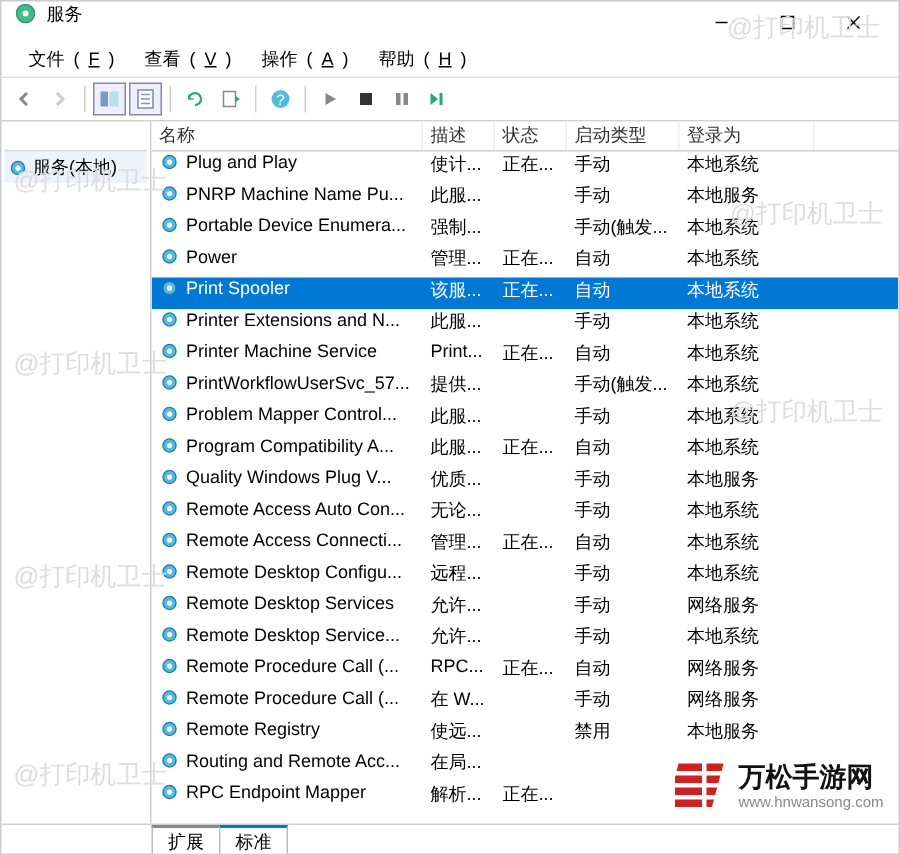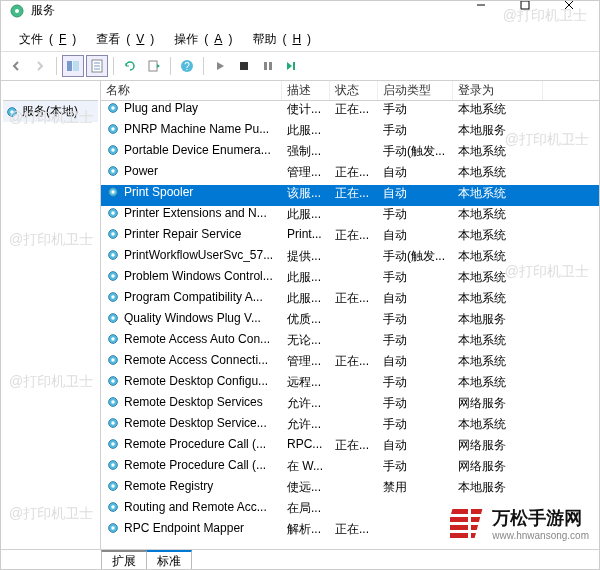--- a/index.html
+++ b/index.html
@@ -1,18 +1,18 @@
 <!DOCTYPE html>
 <html><head>
   <meta charset="utf-8">
   <style>
     * { box-sizing: border-box; margin: 0; padding: 0; font-family: "Segoe UI", "Microsoft YaHei", sans-serif; }
     body { width: 600px; height: 570px; background: #fff; font-size: 12px; color: #000; overflow: hidden; position: relative; border: 1px solid #ccc; }
 
-    .titlebar { height: 30px; display: flex; align-items: flex-end; padding: 12px 8px; }
+    .titlebar { height: 30px; display: flex; align-items: flex-start; padding: 0 8px; }
     .titlebar .app-icon { width: 16px; height: 16px; margin-right: 6px; }
     .titlebar .title { flex: 1; font-size: 12px; }
     .titlebar .win-btns { display: flex; }
     .titlebar .win-btn { width: 44px; height: 28px; display: flex; align-items: center; justify-content: center; color: #333; }
 
     .menubar { height: 20px; display: flex; padding: 0 6px; gap: 2px; font-size: 12px; }
     .menubar span { padding: 0 6px; }
     .menubar .ukey { text-decoration: underline; }
 
     .toolbar { height: 30px; border-top: 1px solid #e0e0e0; border-bottom: 1px solid #d0d0d0; display: flex; align-items: center; padding: 0 4px; gap: 2px; }
@@ -37,21 +37,21 @@
     .col-hdr { border-right: 1px solid #eee; height: 100%; display: flex; align-items: center; color: #333; }
     .rows { overflow-y: auto; height: calc(100% - 20px); }
     .row { display: flex; height: 21px; align-items: flex-start; }
     .row.selected { background: #0078d4; color: #fff; }
     .row .col-name { display: flex; align-items: center; gap: 4px; }
 
     .footer-tabs { height: 32px; border-top: 1px solid #d0d0d0; padding-left: 100px; display: flex; }
     .tab { border: 1px solid #bbb; border-top: 2px solid #888; padding: 1px 10px; font-size: 12px; margin-right: -1px; background: #fff; }
     .tab.active { border-top: 2px solid #0078d4; }
 
-    .watermark { position: absolute; color: #ddd; font-size: 14px; pointer-events: none; }
+    .watermark { position: absolute; color: #ddd; font-size: 17px; pointer-events: none; }
     .logo-overlay { position: absolute; right: 6px; bottom: 24px; display: flex; align-items: center; gap: 2px; background: rgba(255,255,255,0.85); padding: 2px 4px; }
     .logo-block { width: 40px; height: 40px; }
     .logo-text { display: flex; flex-direction: column; }
     .logo-name { font-size: 18px; font-weight: bold; color: #111; }
     .logo-url { font-size: 10px; color: #888; }
   </style>
 </head>
 <body>
 
 <div class="watermark" style="top:6px; right:12px;">@打印机卫士</div>
@@ -264,21 +264,21 @@
           <div class="col col-stat"></div>
           <div class="col col-start">手动</div>
           <div class="col col-log">本地系统</div>
         </div>
         <div class="row">
           <div class="col col-name">
             <svg class="gear" width="14" height="14" viewBox="0 0 16 16">
               <circle cx="8" cy="8" r="5" fill="#5bd" stroke="#27a"></circle>
               <circle cx="8" cy="8" r="2" fill="#fff"></circle>
             </svg>
-            <span>Printer Repair Service</span>
+            <span>Printer Machine Service</span>
           </div>
           <div class="col col-desc">Print...</div>
           <div class="col col-stat">正在...</div>
           <div class="col col-start">自动</div>
           <div class="col col-log">本地系统</div>
         </div>
         <div class="row">
           <div class="col col-name">
             <svg class="gear" width="14" height="14" viewBox="0 0 16 16">
               <circle cx="8" cy="8" r="5" fill="#5bd" stroke="#27a"></circle>
@@ -290,21 +290,21 @@
           <div class="col col-stat"></div>
           <div class="col col-start">手动(触发...</div>
           <div class="col col-log">本地系统</div>
         </div>
         <div class="row">
           <div class="col col-name">
             <svg class="gear" width="14" height="14" viewBox="0 0 16 16">
               <circle cx="8" cy="8" r="5" fill="#5bd" stroke="#27a"></circle>
               <circle cx="8" cy="8" r="2" fill="#fff"></circle>
             </svg>
-            <span>Problem Windows Control...</span>
+            <span>Problem Mapper Control...</span>
           </div>
           <div class="col col-desc">此服...</div>
           <div class="col col-stat"></div>
           <div class="col col-start">手动</div>
           <div class="col col-log">本地系统</div>
         </div>
         <div class="row">
           <div class="col col-name">
             <svg class="gear" width="14" height="14" viewBox="0 0 16 16">
               <circle cx="8" cy="8" r="5" fill="#5bd" stroke="#27a"></circle>

